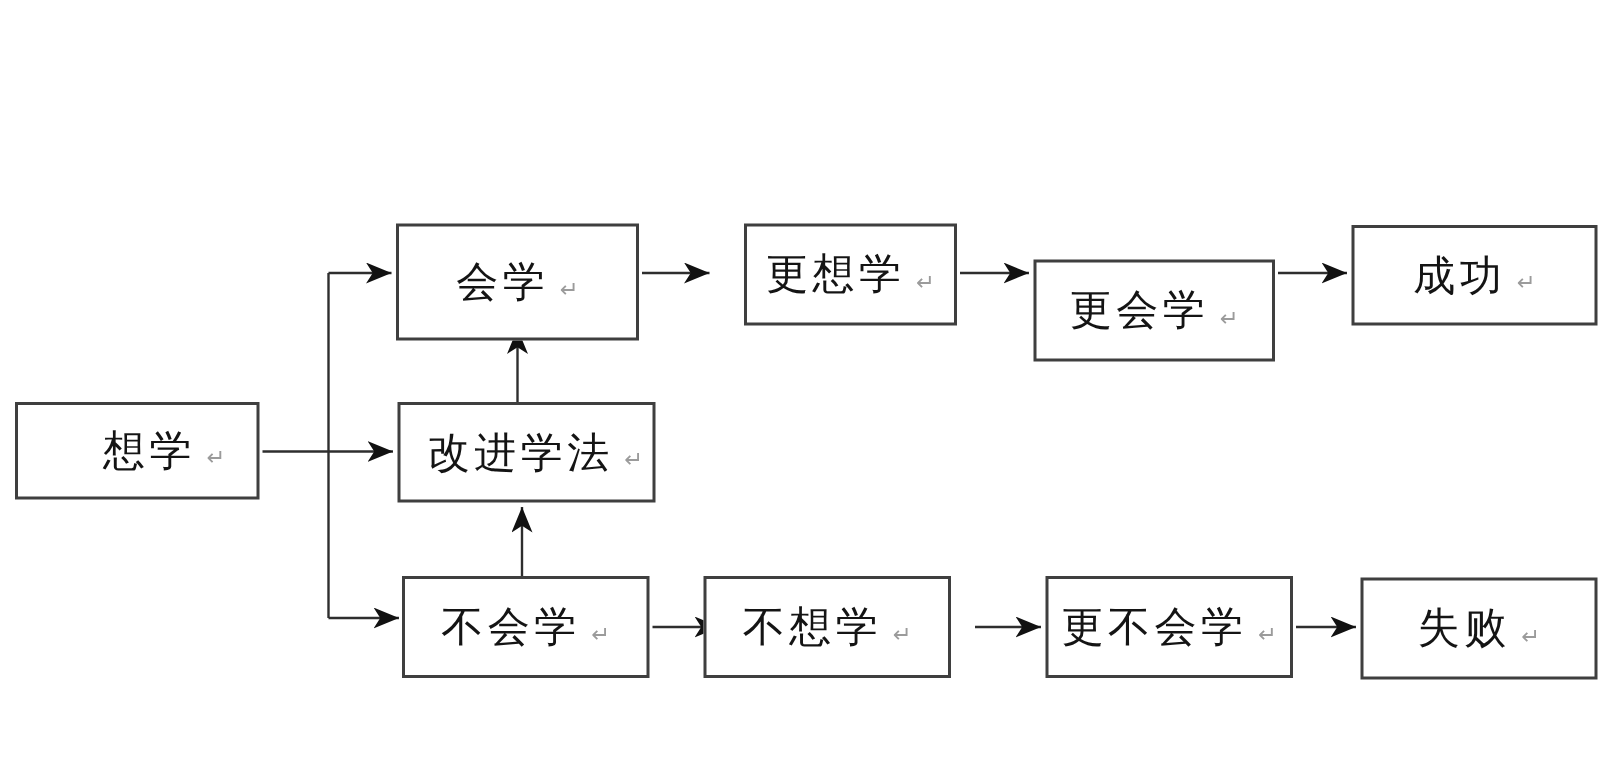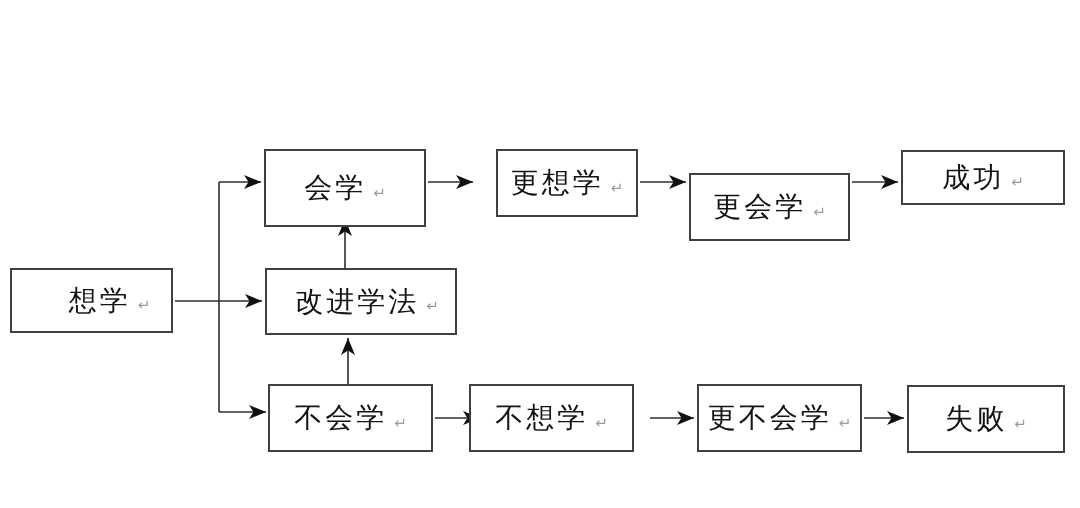--- a/index.html
+++ b/index.html
@@ -86,26 +86,26 @@
     <span class="pmark">↵</span>
   </div>
   <div class="node" style="left:464px; top:149px; width:142px; height:68px;margin-left:32px;">
     <span class="label">更想学</span>
     <span class="pmark">↵</span>
   </div>
   <div class="node" style="left:689px; top:149px; width:161px; height:68px;margin-top:24px;">
     <span class="label">更会学</span>
     <span class="pmark">↵</span>
   </div>
-  <div class="node" style="left:901px; top:150px; width:164px; height:55px;">
+  <div class="node" style="left:901px; top:150px; width:164px; height:67px;">
     <span class="label">成功</span>
     <span class="pmark">↵</span>
   </div>
 
-  <div class="node" style="left:265px; top:268px; width:192px; height:67px;padding-left:12px;">
+  <div class="node" style="left:265px; top:268px; width:172px; height:67px;padding-left:12px;">
     <span class="label">改进学法</span>
     <span class="pmark">↵</span>
   </div>
 
   <div class="node" style="left:268px; top:384px; width:165px; height:68px;align-items:center;">
     <span class="label">不会学</span>
     <span class="pmark">↵</span>
   </div>
   <div class="node" style="left:469px; top:384px; width:165px; height:68px;">
     <span class="label">不想学</span>

